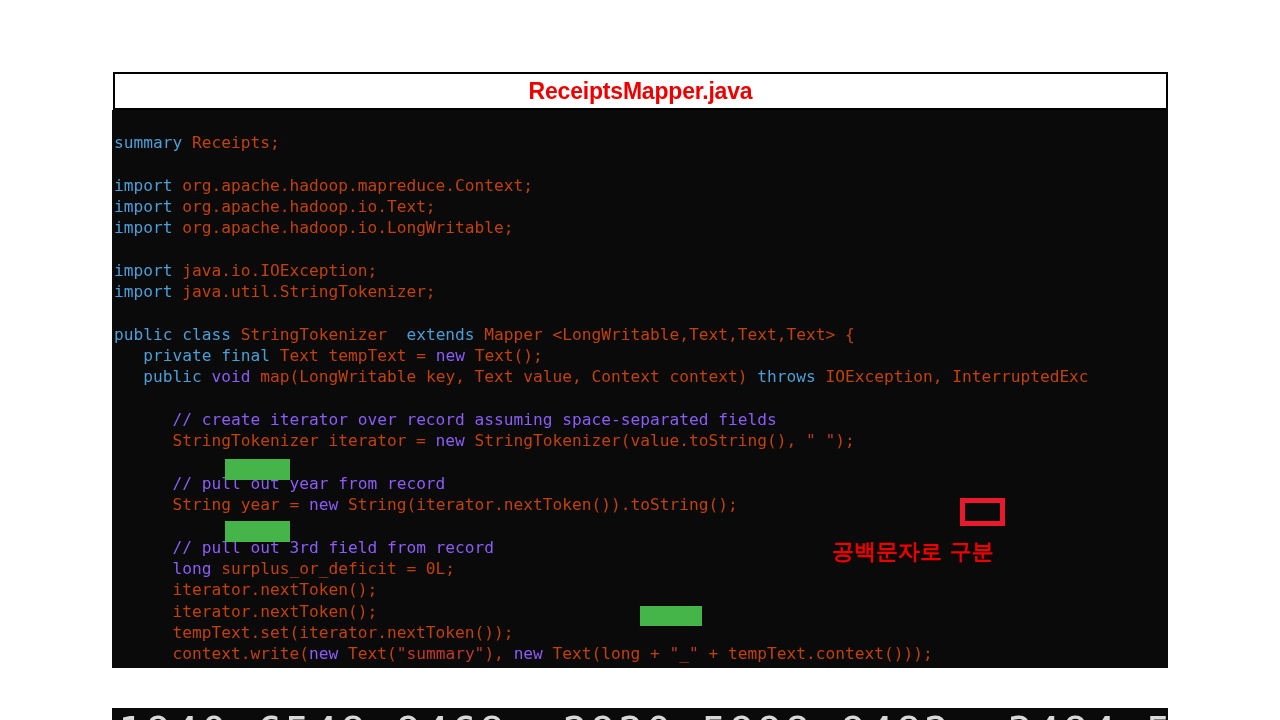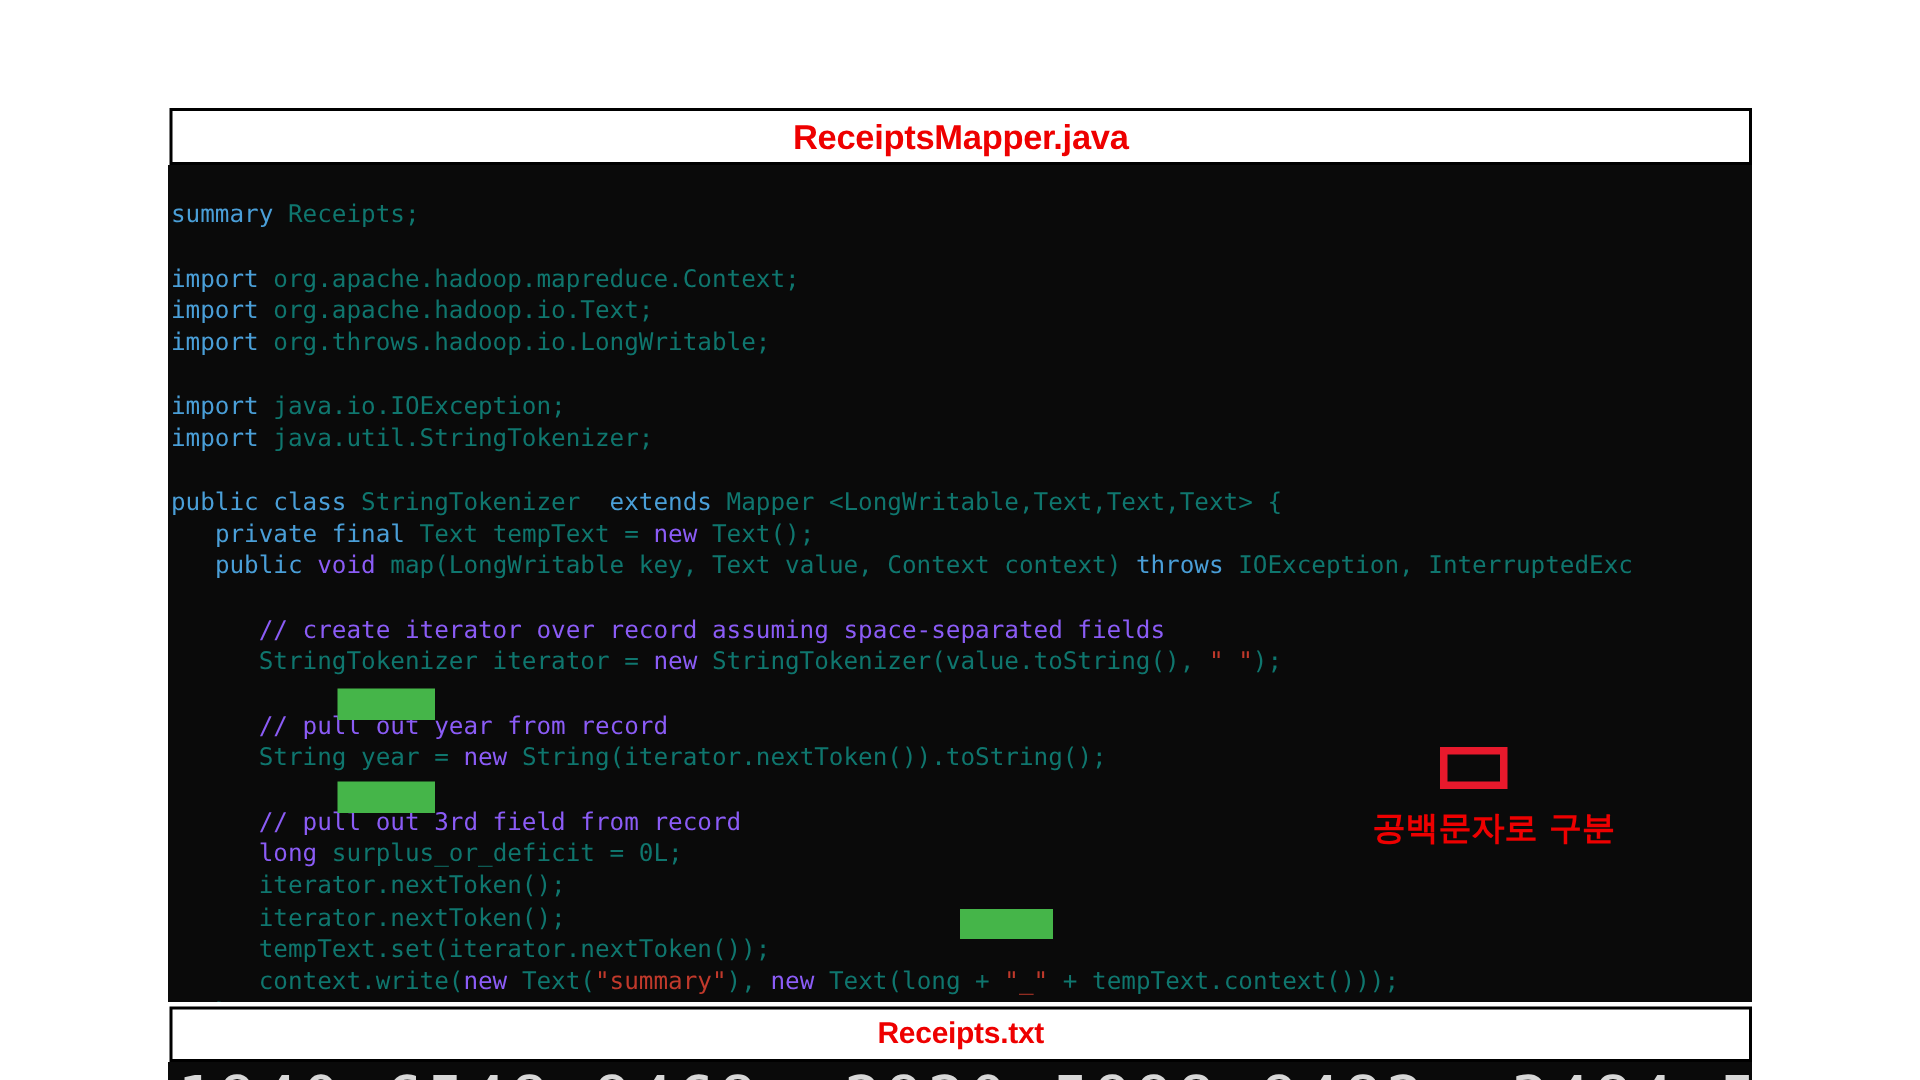--- a/index.html
+++ b/index.html
@@ -61,21 +61,21 @@
     line-height: 21.3px;
     white-space: pre;
     letter-spacing: 0px;
   }
 
   
   .kw   { color: #4a9fd8; }   
   .kw2  { color: #8b5cf6; }   
   .cmt  { color: #8b5cf6; }   
   .str  { color: #c0392b; }   
-  .pln  { color: #0f766e; }
+  .pln  { color: #c2410c; }
 
   
   .green-block {
     position: absolute;
     background: #45b549;
   }
   #green-1 { left: 113px; top: 349px; width: 65px;  height: 21px; }
   #green-2 { left: 113px; top: 411px; width: 65px;  height: 21px; }
   #green-3 { left: 528px; top: 496px; width: 62px;  height: 20px; }
 
@@ -88,21 +88,21 @@
     background: transparent;
   }
 
   .anno {
     position: absolute;
     color: #ee0000;
     font-weight: bold;
     font-family: "DejaVu Sans", sans-serif;
     white-space: nowrap;
   }
-  #anno-1 { left: 803px; top: 427px; font-size: 22px; }
+  #anno-1 { left: 720px; top: 427px; font-size: 22px; }
 
   
   #receipts-data {
     position: absolute;
     left: 112px; top: 668px;
     width: 1056px; height: 52px;
     background: #0a0a0a;
     overflow: hidden;
   }
   #receipts-data .data-line {
@@ -125,21 +125,21 @@
   <div class="title-box" id="mapper-title-box">
     <span class="title-text">ReceiptsMapper.java</span>
   </div>
 
   <div id="code-panel">
 
     <pre id="code-text"><span class="kw">summary</span><span class="pln"> Receipts;</span>
 
 <span class="kw">import</span><span class="pln"> org.apache.hadoop.mapreduce.Context;</span>
 <span class="kw">import</span><span class="pln"> org.apache.hadoop.io.Text;</span>
-<span class="kw">import</span><span class="pln"> org.throws.hadoop.io.LongWritable;</span>
+<span class="kw">import</span><span class="pln"> org.apache.hadoop.io.LongWritable;</span>
 
 <span class="kw">import</span><span class="pln"> java.io.IOException;</span>
 <span class="kw">import</span><span class="pln"> java.util.StringTokenizer;</span>
 
 <span class="kw">public class</span><span class="pln"> StringTokenizer  </span><span class="kw">extends</span><span class="pln"> Mapper &lt;LongWritable,Text,Text,Text&gt; {</span>
 <span class="pln">   </span><span class="kw">private final</span><span class="pln"> Text tempText = </span><span class="kw2">new</span><span class="pln"> Text();</span>
 <span class="pln">   </span><span class="kw">public </span><span class="kw2">void</span><span class="pln"> map(LongWritable key, Text value, Context context) </span><span class="kw">throws</span><span class="pln"> IOException, InterruptedExc</span>
 
 <span class="pln">      </span><span class="cmt">// create iterator over record assuming space-separated fields</span>
 <span class="pln">      StringTokenizer iterator = </span><span class="kw2">new</span><span class="pln"> StringTokenizer(value.toString(), </span><span class="str">" "</span><span class="pln">);</span>
@@ -158,21 +158,18 @@
     <div class="green-block" id="green-1"></div>
     <div class="green-block" id="green-2"></div>
     <div class="green-block" id="green-3"></div>
 
     <div id="red-box"></div>
 
     <div class="anno" id="anno-1">공백문자로 구분</div>
 
   </div>
 
-  <div class="title-box" id="receipts-title-box">
-    <span class="title-text">Receipts.txt</span>
-  </div>
 
   <div id="receipts-data">
     <pre class="data-line">1940 6548 9468 -2920 5998 9482 -3484 550 -14 564</pre>
   </div>
 
 </div>
 
 </body></html>

